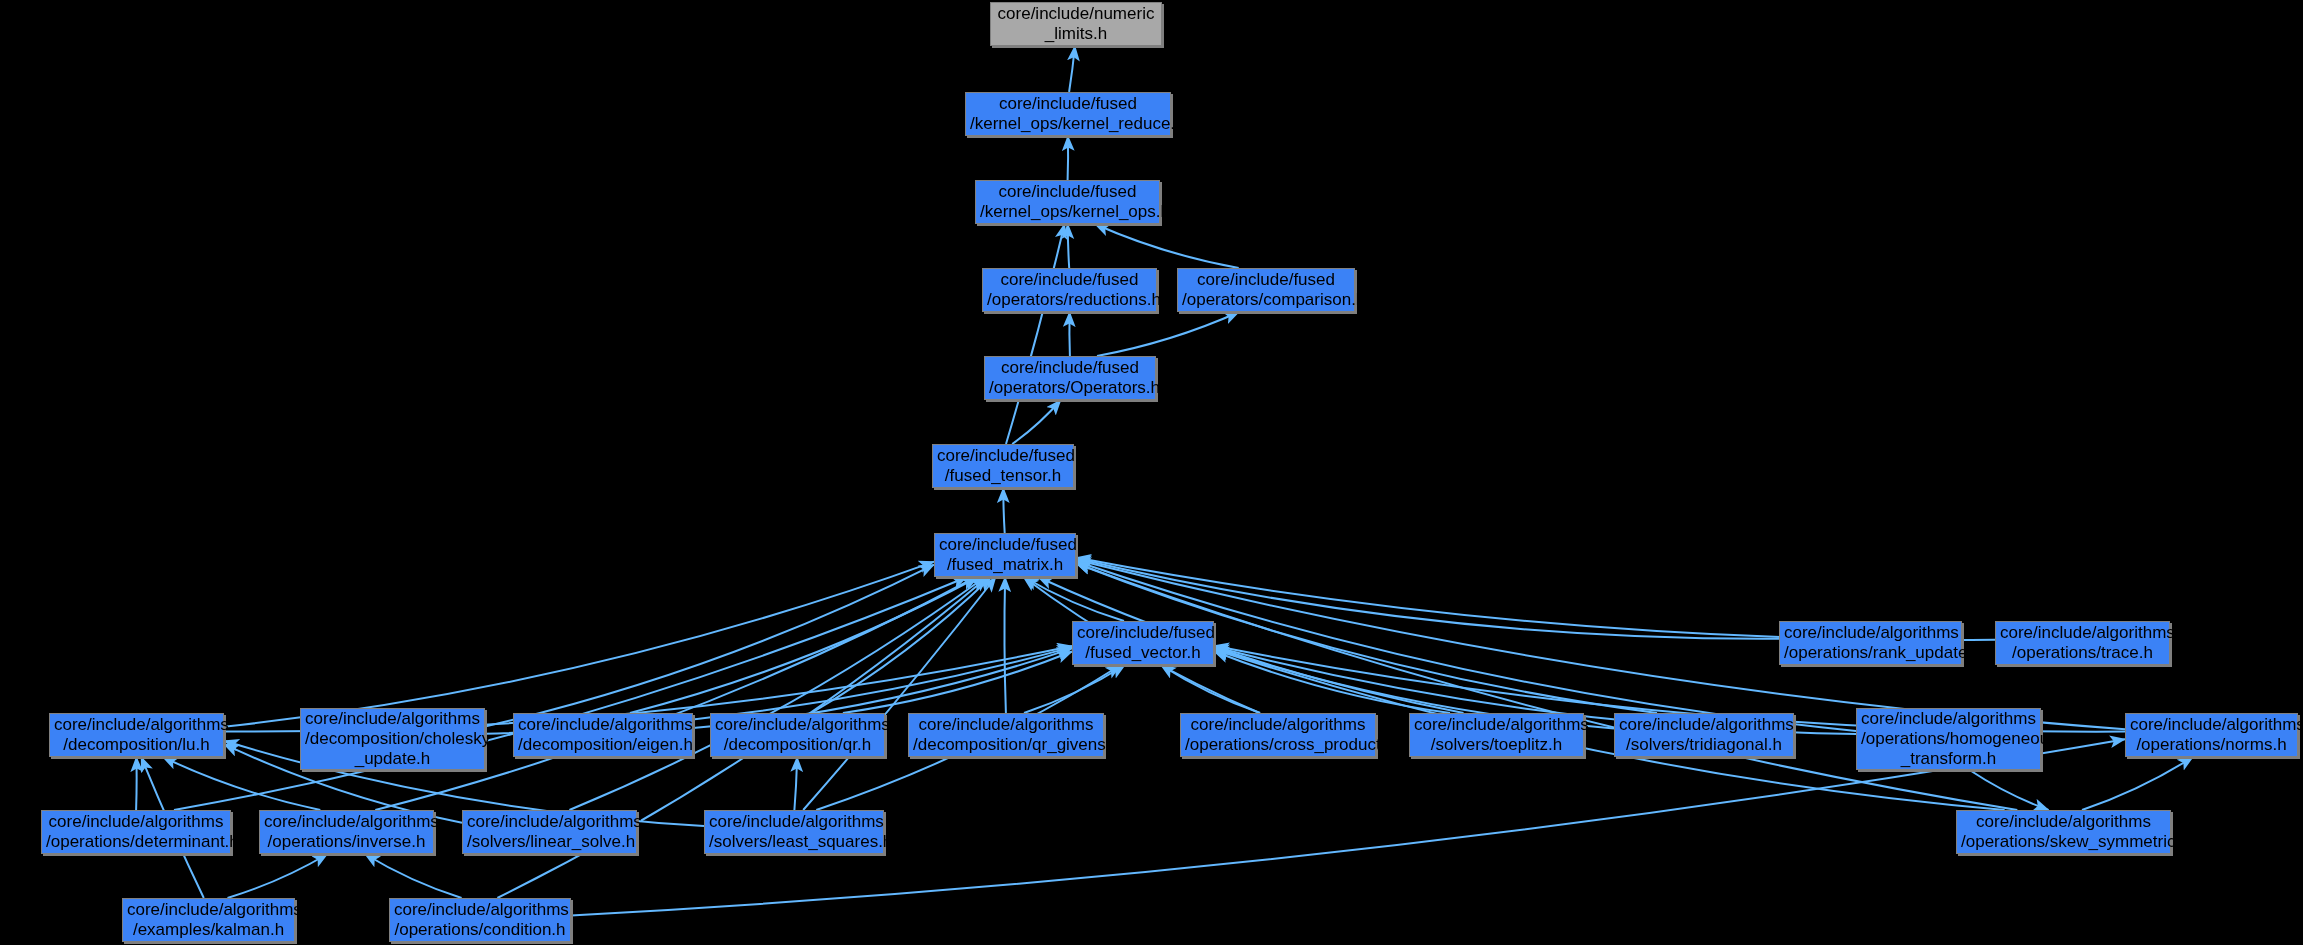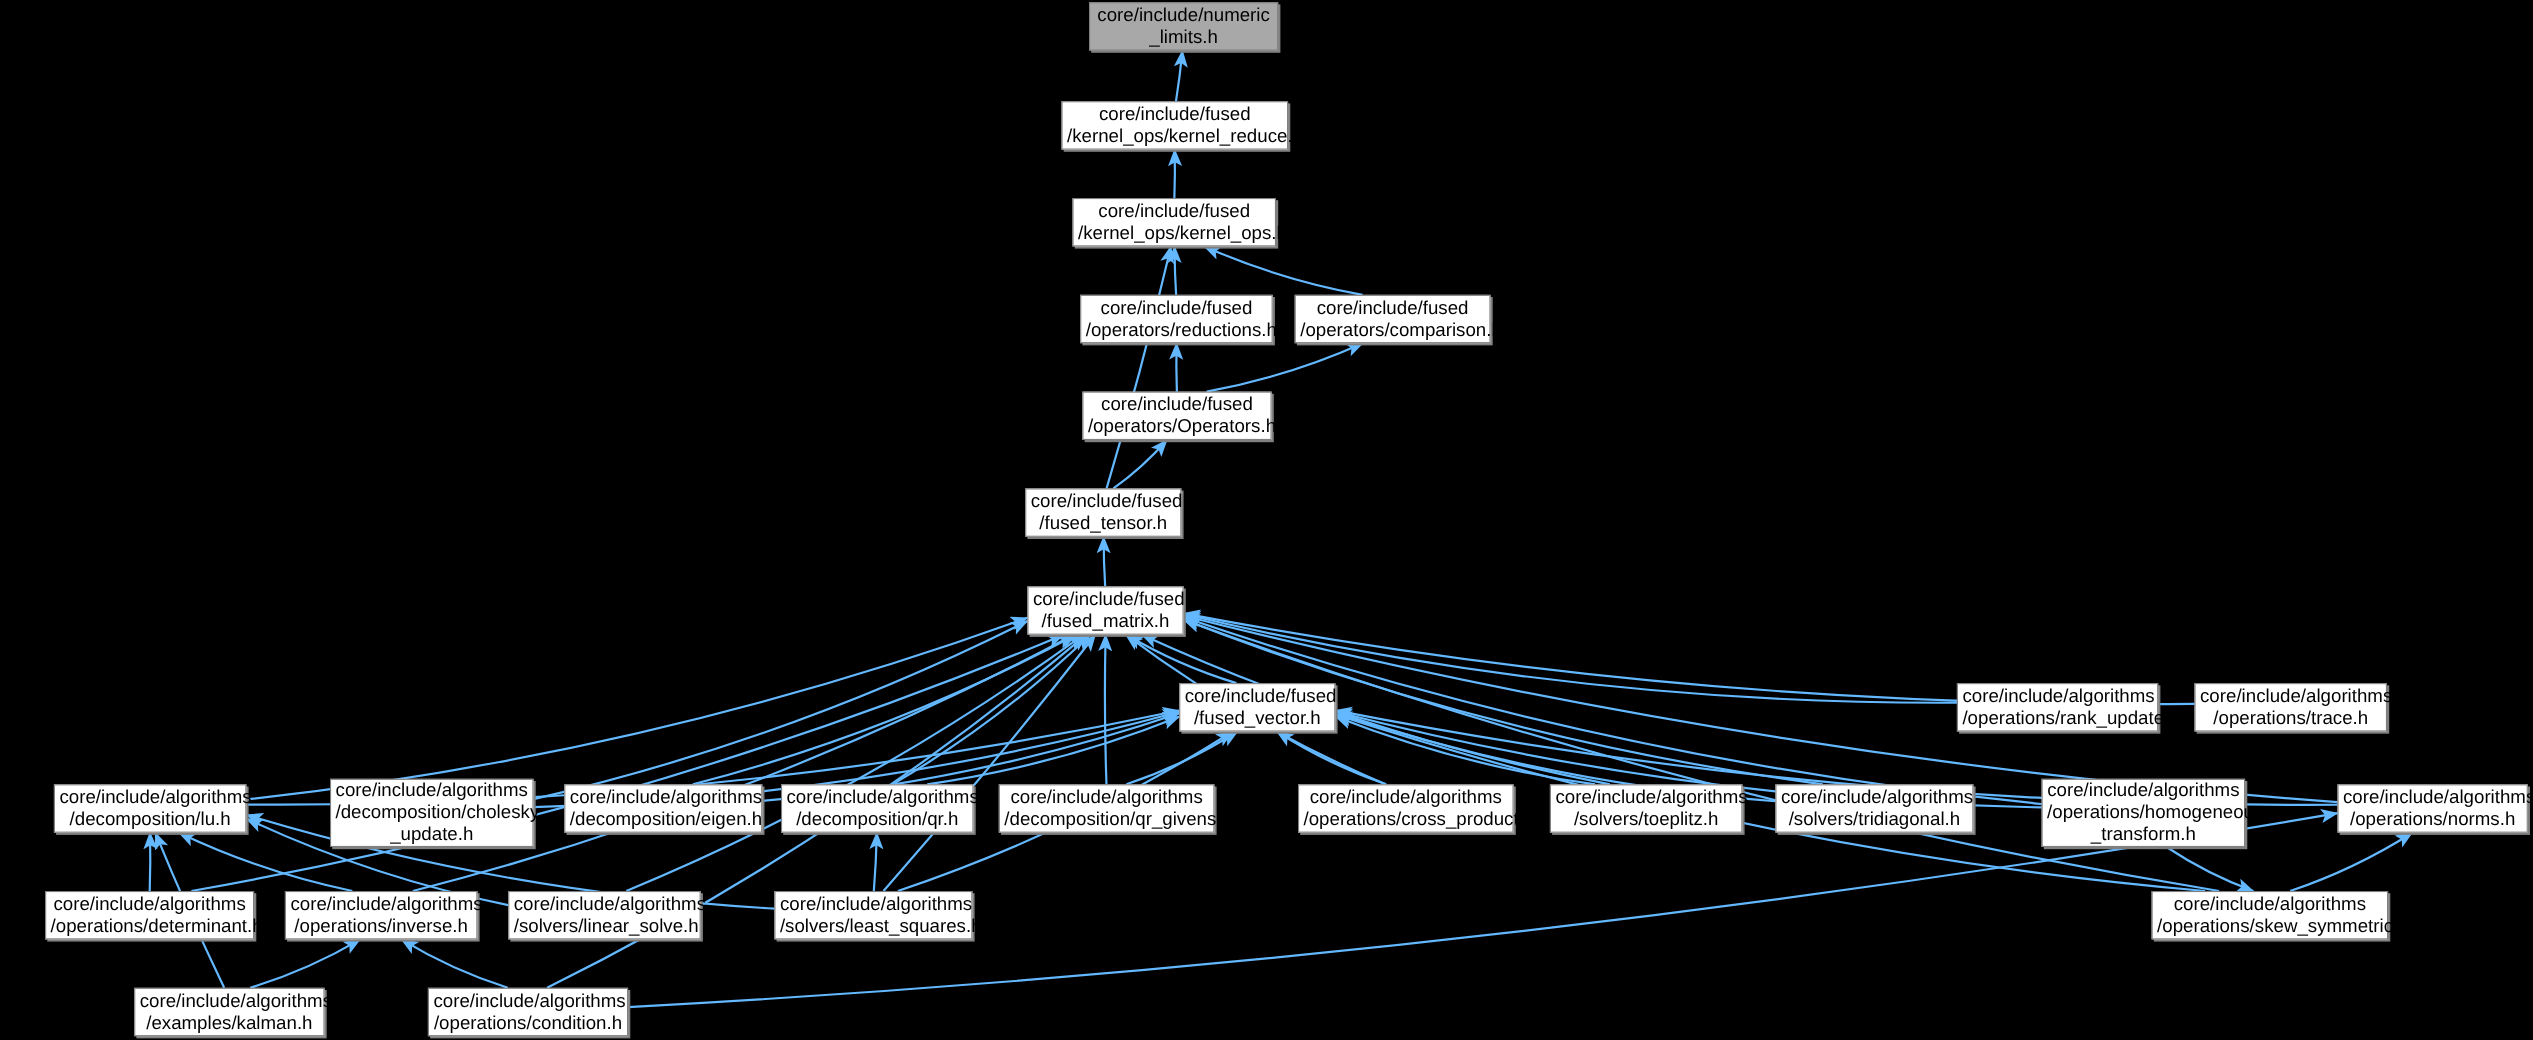--- a/index.html
+++ b/index.html
@@ -1,20 +1,20 @@
 <!DOCTYPE html>
 <html><head>
 <meta charset="utf-8">
 <style>
   html,body{margin:0;padding:0;background:#000;}
   #stage{position:relative;width:2303px;height:945px;background:#000;overflow:hidden;
          font-family:"Liberation Sans","DejaVu Sans",sans-serif;}
   #edges{position:absolute;left:0;top:0;width:2303px;height:945px;}
   .node{position:absolute;box-sizing:border-box;
-        background:#ffffff;border:1px solid #808080;
+        background:#3b82f6;border:1px solid #808080;
         box-shadow:2px 2px 0 0 #7f7f7f;
         display:flex;align-items:center;justify-content:center;
         text-align:center;color:#000;font-size:17px;line-height:20px;
         white-space:pre-line;padding:2px 4px;}
   .node.root{background:#a8a8a8;border-color:#808080;}
   .node span{display:block;width:100%;text-align:center;}
 </style>
 </head>
 <body>
 

